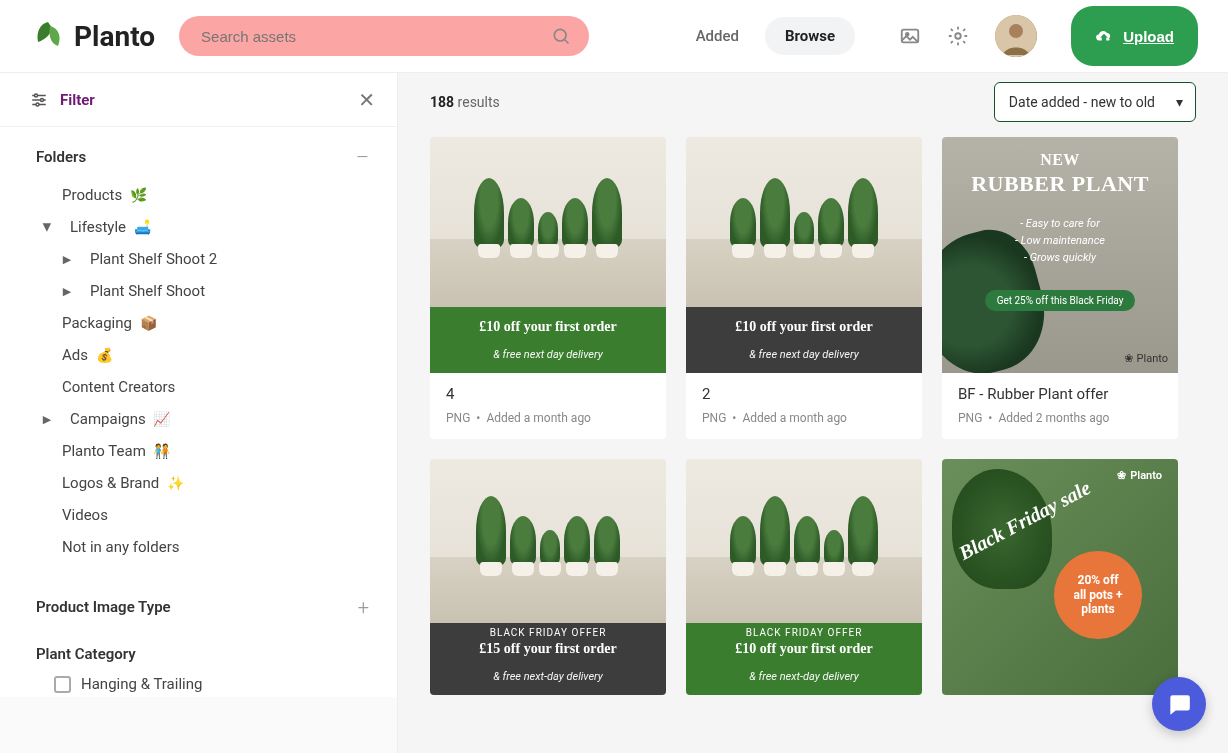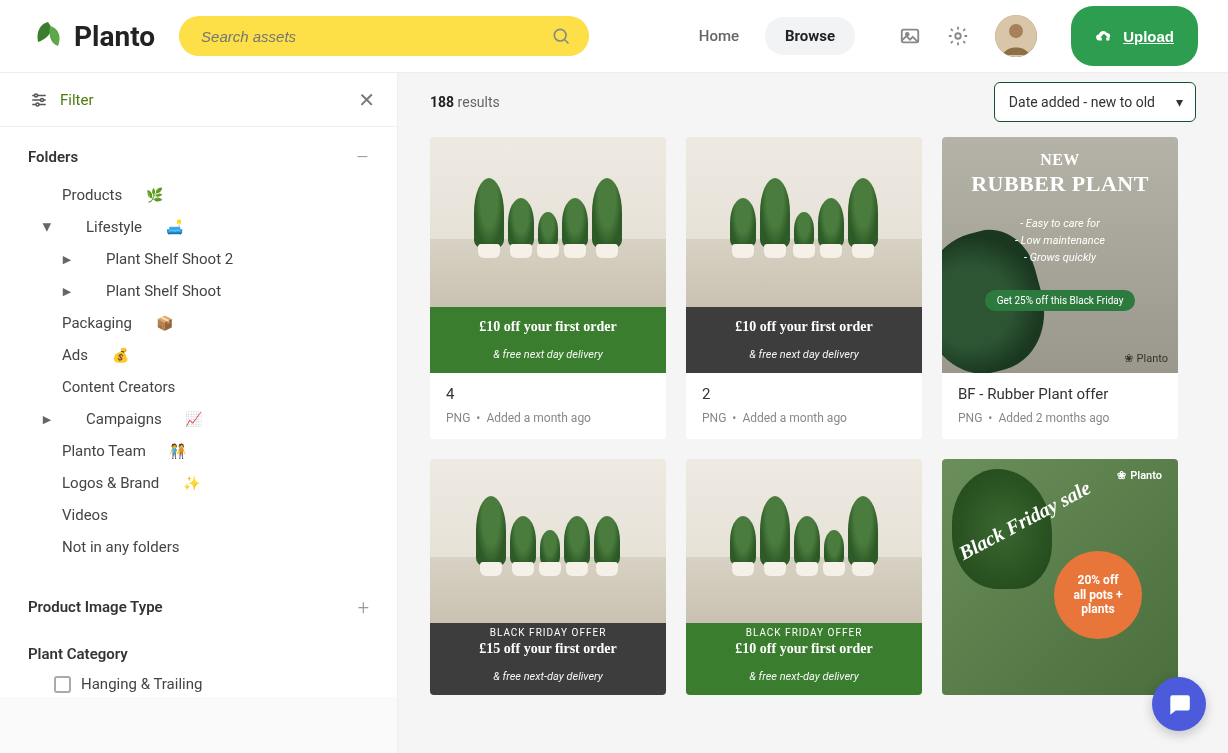--- a/index.html
+++ b/index.html
@@ -4,47 +4,47 @@
 <style>
 * { box-sizing: border-box; margin: 0; padding: 0; }
 body { font-family: -apple-system, BlinkMacSystemFont, "Segoe UI", Roboto, sans-serif; background: #fff; color: #222; width: 1228px; height: 753px; overflow: hidden; }
 
 
 .header { height: 73px; display: flex; align-items: center; padding: 0 30px; border-bottom: 1px solid #eee; gap: 24px; }
 .logo { display: flex; align-items: center; gap: 8px; }
 .logo-text { font-size: 28px; font-weight: 700; color: #222; }
 .logo-leaf { width: 36px; height: 36px; }
 .search-wrap { flex: 0 0 410px; position: relative; }
-.search-input { width: 100%; height: 40px; border: none; border-radius: 20px; background: #fde047; padding: 0 48px 0 22px; font-size: 15px; color: #555; outline: none; font-style: italic; }
+.search-input { width: 100%; height: 40px; border: none; border-radius: 20px; background: #fca5a5; padding: 0 48px 0 22px; font-size: 15px; color: #555; outline: none; }
 .search-icon { position: absolute; right: 18px; top: 50%; transform: translateY(-50%); color: #888; }
 .nav { display: flex; align-items: center; gap: 6px; margin-left: auto; }
 .nav-link { padding: 10px 20px; font-size: 15px; color: #666; cursor: pointer; font-weight: 500; border-radius: 20px; }
 .nav-link.active { background: #f2f3f5; color: #222; font-weight: 700; }
 .header-icons { display: flex; align-items: center; gap: 26px; margin-left: 20px; }
 .header-icon { color: #888; cursor: pointer; }
 .avatar { width: 42px; height: 42px; border-radius: 50%; background: linear-gradient(135deg, #d4a574, #8b6f47); display: flex; align-items: center; justify-content: center; font-size: 20px; overflow: hidden; }
 .upload-btn { display: flex; align-items: center; gap: 10px; background: #2d9d4f; color: #fff; border: none; border-radius: 22px; height: 60px; padding: 0 24px; font-size: 15px; font-weight: 600; cursor: pointer; margin-left: 8px; text-decoration: underline; }
 
 
 .body { display: flex; height: 680px; }
 
 
 .sidebar { width: 398px; border-right: 1px solid #eee; overflow-y: auto; position: relative; background: #fafafa; }
 .sidebar::-webkit-scrollbar { width: 8px; }
 .sidebar::-webkit-scrollbar-thumb { background: #ccc; border-radius: 4px; }
 .filter-header { display: flex; align-items: center; height: 54px; padding: 0 22px 0 30px; background: #fff; border-bottom: 1px solid #f0f0f0; }
 .filter-icon { margin-right: 12px; color: #555; }
-.filter-title { font-size: 15px; font-weight: 400; color: #4d7c0f; text-align: center; }
+.filter-title { font-size: 15px; font-weight: 700; color: #701a75; text-align: center; }
 .filter-close { margin-left: auto; color: #777; cursor: pointer; font-size: 20px; }
 .section { padding: 14px 28px 4px 28px; background: #fff; }
-.section-header { display: flex; align-items: center; justify-content: space-between; cursor: pointer; padding: 4px 0; }
+.section-header { display: flex; align-items: center; justify-content: space-between; cursor: pointer; padding: 4px 0; margin-left: 8px; }
 .section-title { font-size: 15px; font-weight: 600; color: #333; }
 .section-toggle { color: #999; font-size: 20px; font-weight: 300; }
 .tree { padding: 6px 0 10px 0; }
-.tree-item { display: flex; align-items: center; padding: 7px 0 7px 34px; font-size: 15px; color: #444; cursor: pointer; gap: 24px; }
+.tree-item { display: flex; align-items: center; padding: 7px 0 7px 34px; font-size: 15px; color: #444; cursor: pointer; gap: 8px; }
 .tree-item.nested { padding-left: 54px; }
 .tree-item .caret { width: 14px; display: inline-flex; justify-content: center; color: #666; margin-left: -22px; margin-right: 8px; font-size: 11px; }
 .tree-item .caret.open { transform: rotate(90deg); }
 .tree-item .emoji { font-size: 14px; }
 .checkbox-row { display: flex; align-items: center; gap: 10px; padding: 8px 0 0 26px; font-size: 15px; color: #444; }
 .checkbox { width: 17px; height: 17px; border: 2px solid #aaa; border-radius: 3px; background: #fff; }
 
 
 .main { flex: 1; display: flex; flex-direction: column; background: #f5f5f5; overflow: hidden; }
 .toolbar { height: 58px; display: flex; align-items: center; padding: 0 32px; }
@@ -111,21 +111,21 @@
   <div class="search-wrap">
     <input class="search-input" placeholder="Search assets" style="">
     <span class="search-icon">
       <svg width="20" height="20" viewBox="0 0 24 24" fill="none" stroke="currentColor" stroke-width="2">
           <circle cx="11" cy="11" r="7"></circle>
           <line x1="21" y1="21" x2="16.5" y2="16.5"></line>
         </svg>
     </span>
   </div>
   <div class="nav">
-    <div class="nav-link">Home</div>
+    <div class="nav-link">Added</div>
     <div class="nav-link active">Browse</div>
   </div>
   <div class="header-icons">
     <span class="header-icon">
       <svg width="22" height="22" viewBox="0 0 24 24" fill="none" stroke="currentColor" stroke-width="2">
           <rect x="3" y="5" width="18" height="14" rx="2"></rect>
           <circle cx="9" cy="10" r="1.5" fill="currentColor"></circle>
           <path d="M3 17 l5-5 4 4 3-3 6 6"></path>
         </svg>
     </span>

